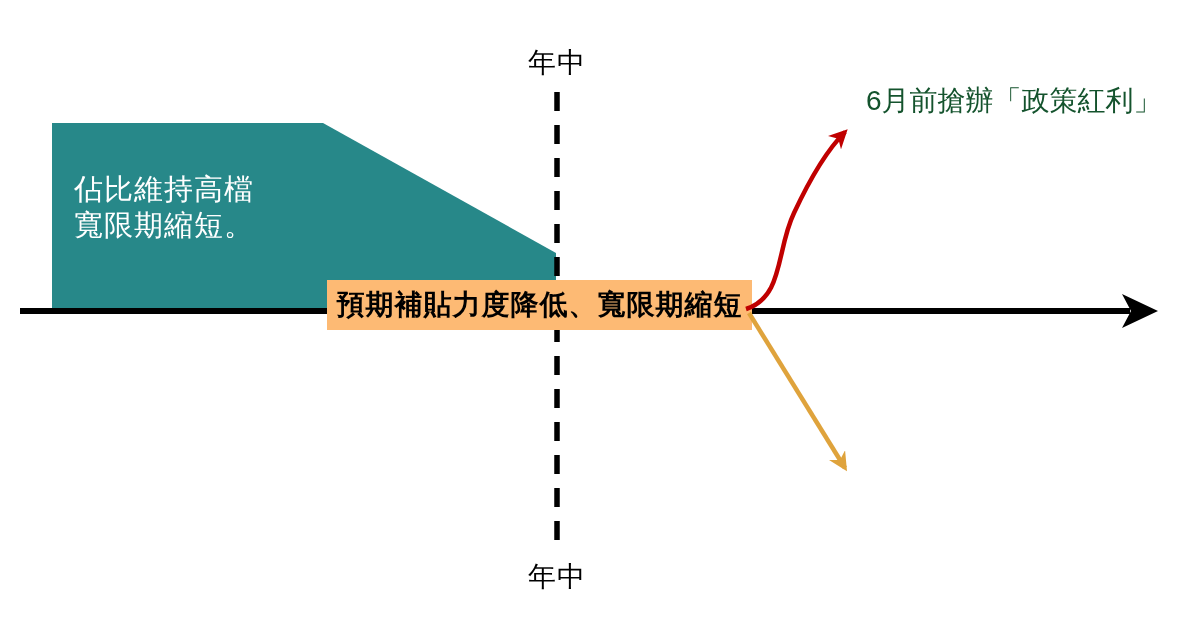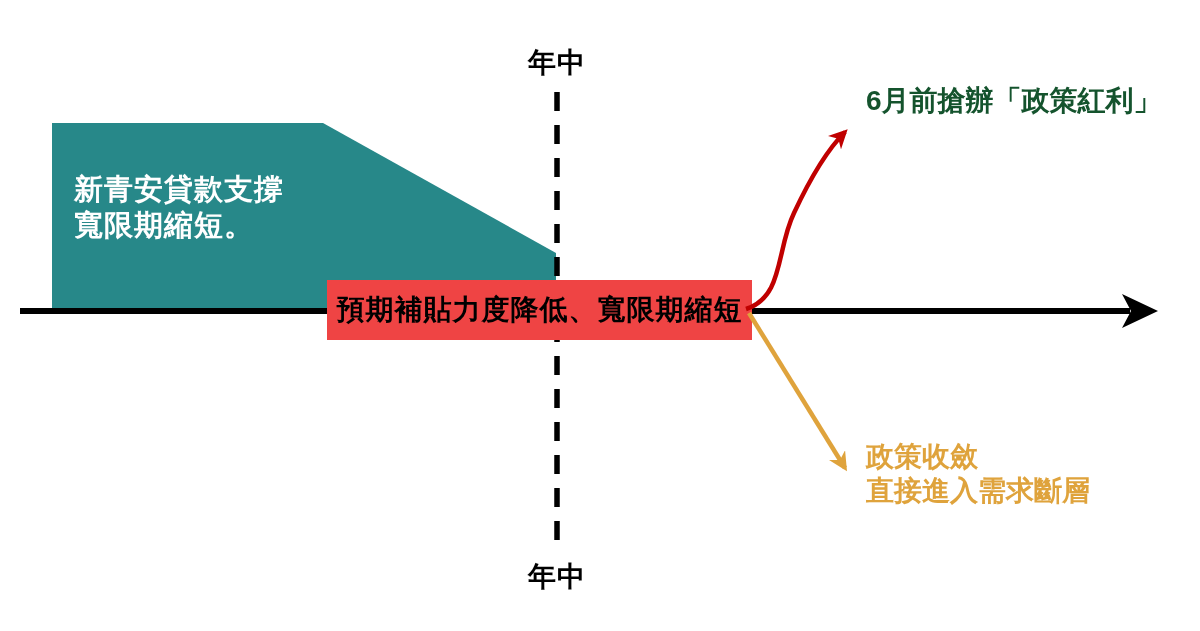--- a/index.html
+++ b/index.html
@@ -1,28 +1,28 @@
 <!DOCTYPE html>
 <html><head>
 <meta charset="utf-8">
 <style>
   html,body{margin:0;padding:0;background:#ffffff;}
   .canvas{
     position:relative;width:1200px;height:631px;background:#ffffff;
     font-family:"Liberation Sans",sans-serif;overflow:hidden;
   }
   .layer{position:absolute;left:0;top:0;width:1200px;height:631px;}
-  .txt{position:absolute;font-weight:700;white-space:nowrap;}
+  .txt{position:absolute;font-weight:400;white-space:nowrap;}
   .midyear{font-size:28px;color:#000;width:120px;text-align:center;letter-spacing:1px;}
   #midyear-top{left:497px;top:44px;}
   #midyear-bottom{left:497px;top:558px;}
   .teal-text{left:74px;top:171px;color:#ffffff;font-size:29px;line-height:36px;letter-spacing:1px;}
   .orange-box{
-    position:absolute;left:327px;top:280px;width:425px;height:60px;
-    background:#ef4444;display:flex;align-items:center;justify-content:center;
+    position:absolute;left:327px;top:280px;width:425px;height:50px;
+    background:#fdba74;display:flex;align-items:center;justify-content:center;
   }
   .orange-box span{font-weight:700;font-size:28px;color:#000;letter-spacing:1px;white-space:nowrap;}
   .red-ann{left:866px;top:84px;color:#14532d;font-size:28px;line-height:34px;}
   .orange-ann{left:866px;top:440px;color:#DFA33C;font-size:28px;line-height:34px;}
   svg{display:block;}
 </style>
 </head>
 <body>
 
 <div class="canvas">
@@ -48,26 +48,22 @@
       </marker>
     </defs>
     <path d="M746,309 C784,297 776,250 794,213 C808,183 824,153 845,132" fill="none" stroke="#C00000" stroke-width="4.5" marker-end="url(#head-red)"></path>
     <path d="M749,313 L845,468" fill="none" stroke="#DFA33C" stroke-width="4.5" marker-end="url(#head-orange)"></path>
   </svg>
 
   <div class="txt midyear" id="midyear-top">年中</div>
   <div class="txt midyear" id="midyear-bottom">年中</div>
 
   <div class="txt teal-text">
-    <div>新青安貸款支撐</div>
+    <div>佔比維持高檔</div>
     <div>寬限期縮短。</div>
   </div>
 
   <div class="txt red-ann">
     <div>6月前搶辦「政策紅利」</div>
   </div>
 
-  <div class="txt orange-ann">
-    <div>政策收斂</div>
-    <div>直接進入需求斷層</div>
-  </div>
 
 </div>
 
 </body></html>

